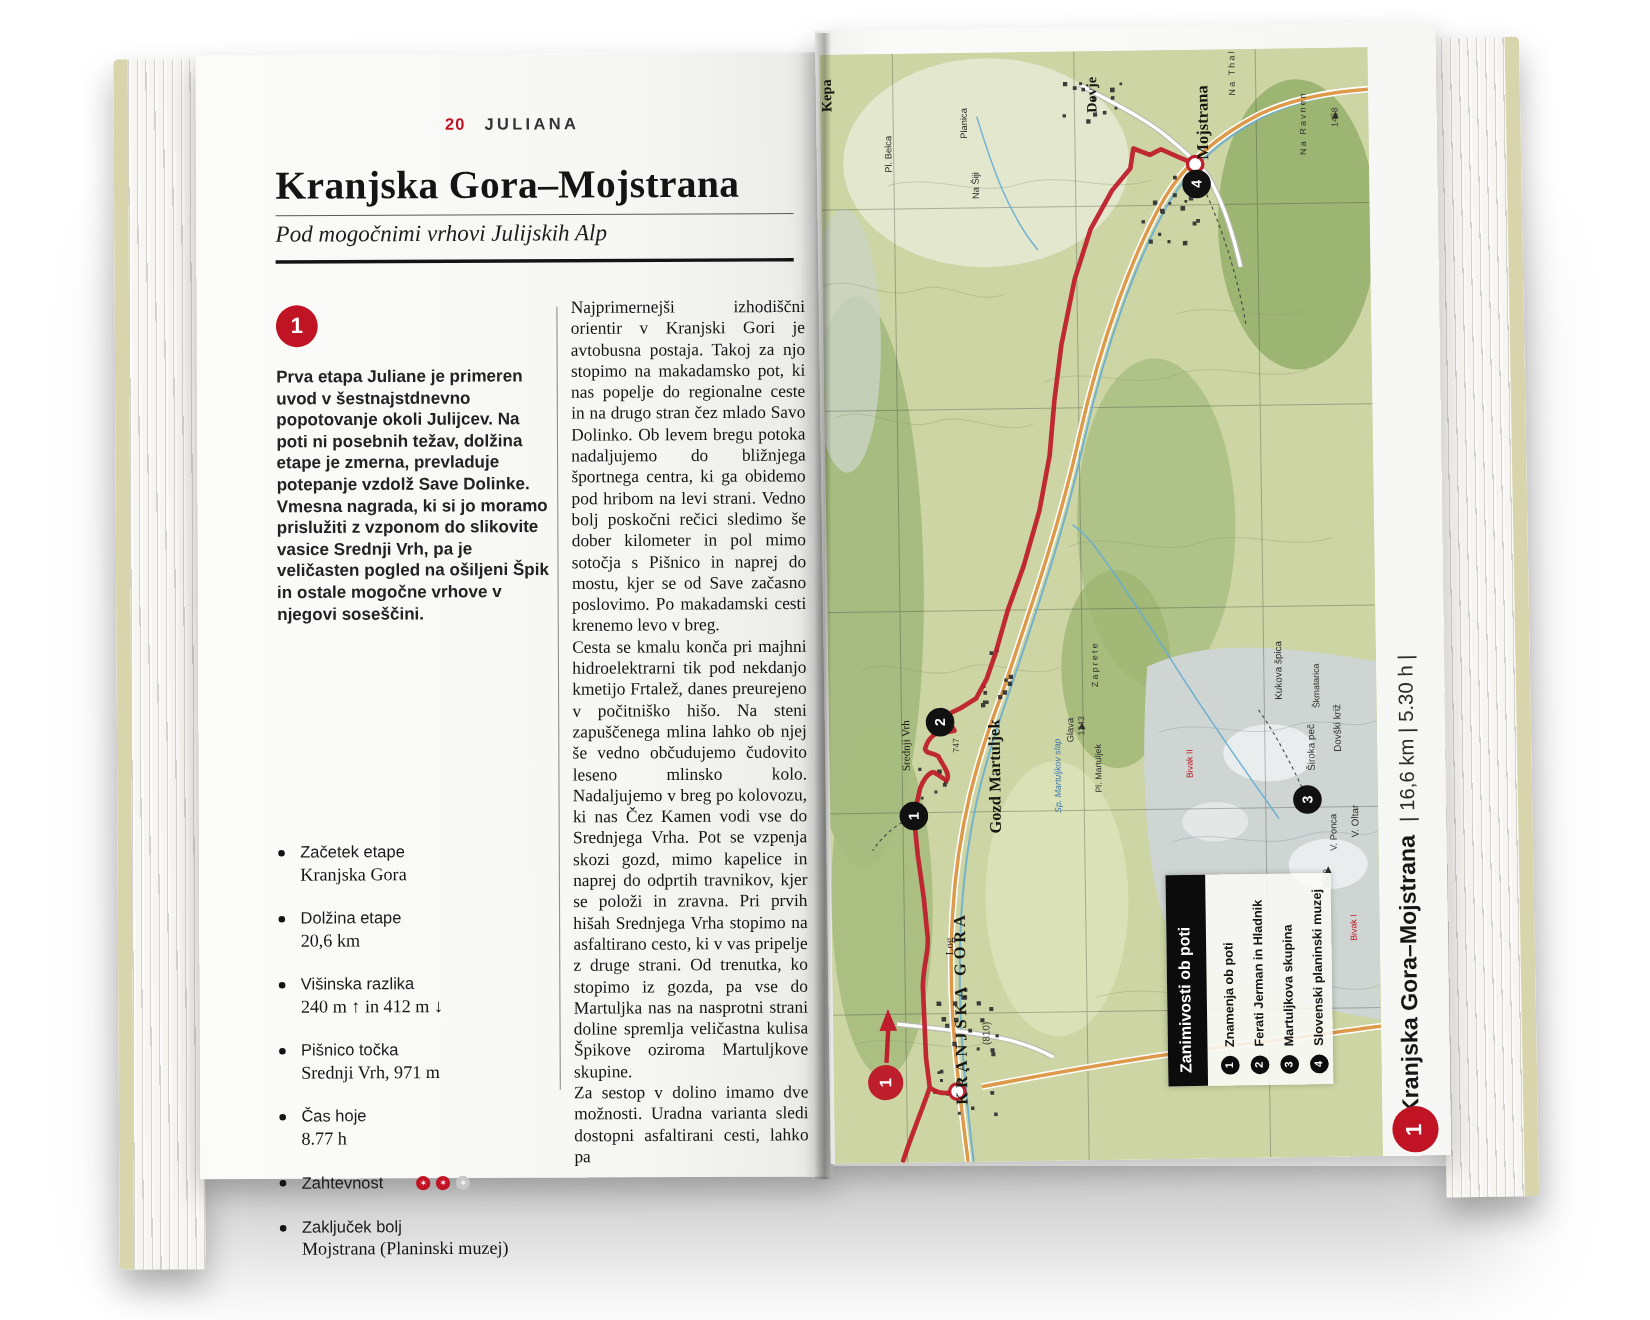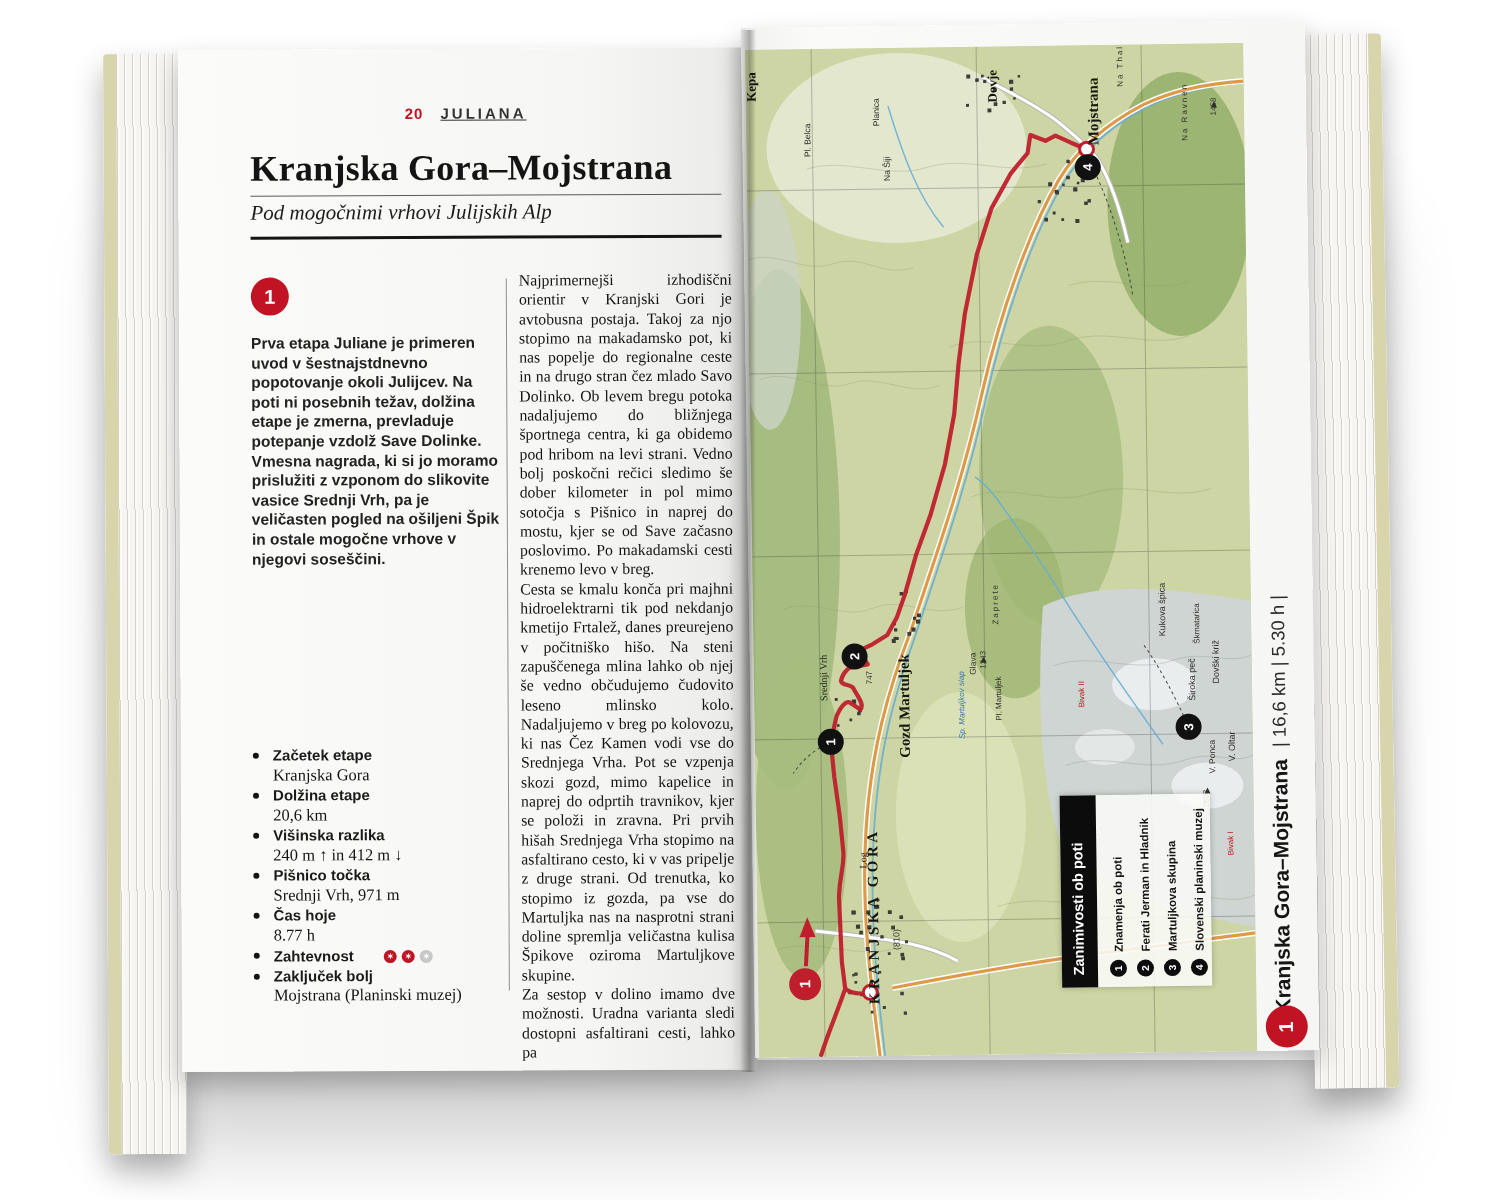--- a/index.html
+++ b/index.html
@@ -29,41 +29,41 @@
   .right-page{left:748px;top:28px;width:564px;height:1030px;transform:rotate(-.8deg);
     transform-origin:left center;
     background:linear-gradient(90deg,#e6e6e4 0%,#f3f3f1 3%,#fafaf8 12%,#f6f6f4 100%);
     box-shadow:0 12px 26px rgba(0,0,0,.25);}
   .gutter{position:absolute;left:740px;top:30px;width:16px;height:1042px;z-index:6;pointer-events:none;
     background:linear-gradient(90deg,rgba(0,0,0,0),rgba(0,0,0,.22) 45%,rgba(0,0,0,.28) 60%,rgba(0,0,0,0));}
 
   
   .lp-header{position:absolute;top:56px;left:0;width:100%;text-align:center;font-size:15px;letter-spacing:1px;}
   .lp-header .pagenum{color:#c01323;font-weight:bold;margin-right:12px;}
-  .lp-header .section{color:#333;letter-spacing:3px;font-weight:bold;text-decoration:underline;}
+  .lp-header .section{color:#333;letter-spacing:3px;font-weight:bold;}
   .lp-title{position:absolute;left:72px;top:98px;right:30px;margin:0;
     font-family:"Liberation Serif",serif;font-weight:bold;font-size:36px;color:#141414;letter-spacing:.3px;}
   .rule{position:absolute;left:72px;right:32px;background:#5a5a5a;height:1px;}
   .rule.thin{top:146px;}
   .rule.thick{top:187px;height:3px;background:#141414;}
   .lp-subtitle{position:absolute;left:72px;top:151px;font-family:"Liberation Serif",serif;
     font-style:italic;font-size:21px;color:#1c1c1c;}
   .badge{background:#c01323;border-radius:50%;color:#fff;display:flex;align-items:center;justify-content:center;
     font-weight:bold;}
   .stage-badge{position:absolute;left:72px;top:228px;width:38px;height:38px;font-size:20px;}
   .lp-intro{position:absolute;left:72px;top:284px;width:252px;margin:0;
     font-size:15.5px;line-height:19.6px;font-weight:bold;color:#222;}
   .col-divider{position:absolute;left:327px;top:230px;height:712px;width:1px;background:#8f8f8f;}
   .body-col{position:absolute;left:340px;top:222px;width:213px;
     font-family:"Liberation Serif",serif;font-size:15.8px;line-height:19.3px;color:#141414;text-align:justify;}
   .body-col p{margin:0;}
   .facts{position:absolute;left:72px;top:696px;width:250px;margin:0;padding:0;list-style:none;}
   .facts li{position:relative;padding-left:20px;margin:0;}
   .facts li::before{content:"";position:absolute;left:0;top:7px;width:6px;height:6px;border-radius:50%;background:#141414;}
-  .fact-label{font-weight:bold;font-size:15px;line-height:19.5px;color:#1a1a1a;}
+  .fact-label{font-weight:normal;font-size:15px;line-height:19.5px;color:#1a1a1a;margin-top:20px;}
   .fact-value{font-family:"Liberation Serif",serif;font-size:16.5px;line-height:20.5px;color:#141414;}
   .dots{display:inline-block;margin-left:30px;vertical-align:1px;}
   .dot{display:inline-block;width:13px;height:13px;border-radius:50%;margin-right:5px;
     color:#fff;font-size:8px;line-height:13px;text-align:center;vertical-align:middle;}
   .dot.filled{background:#c01323;}
   .dot.empty{background:#c7c7c7;}
 
   
   .map{position:absolute;left:4px;top:22px;width:498px;height:1008px;overflow:hidden;background:#ccd5a3;}
   .map svg{display:block;}

